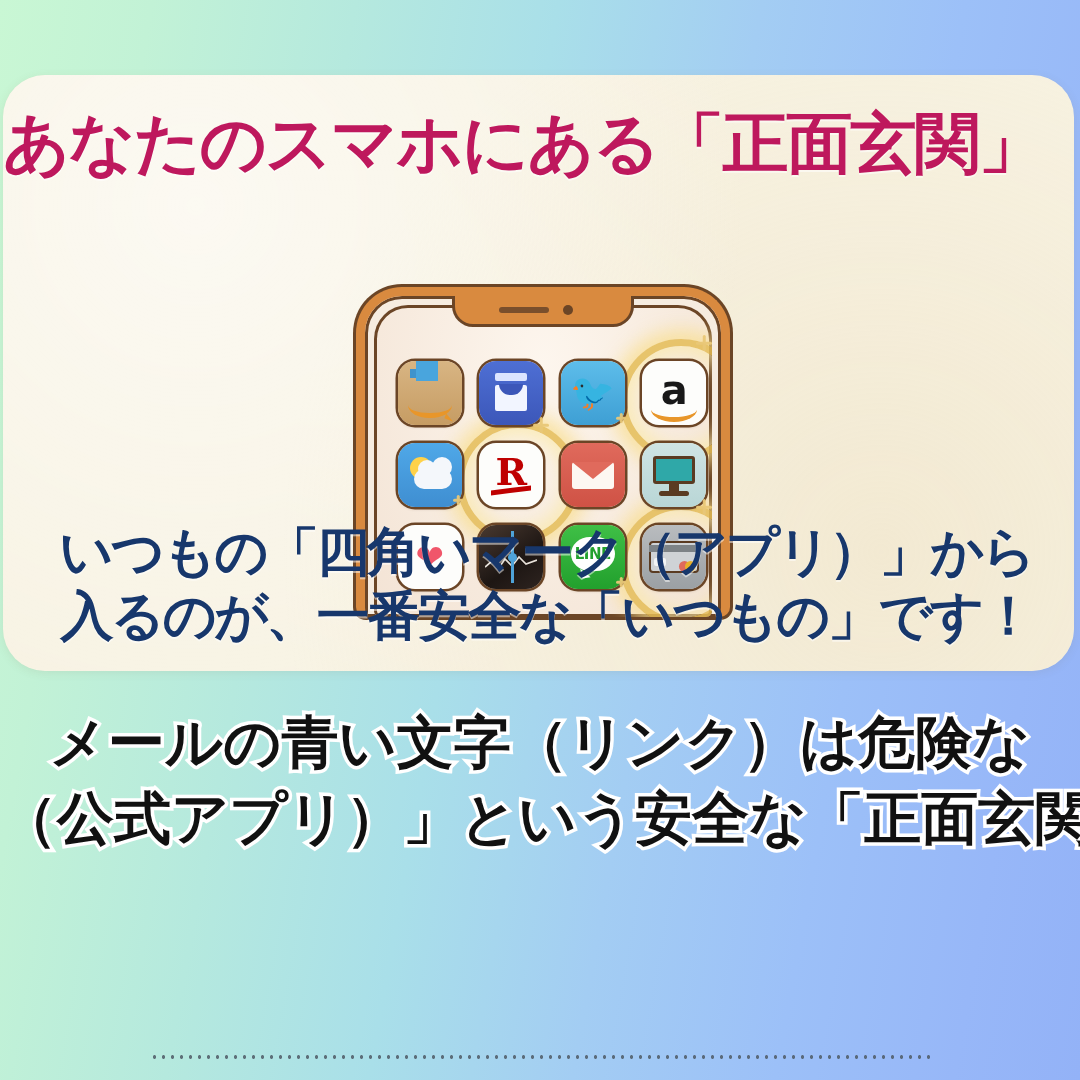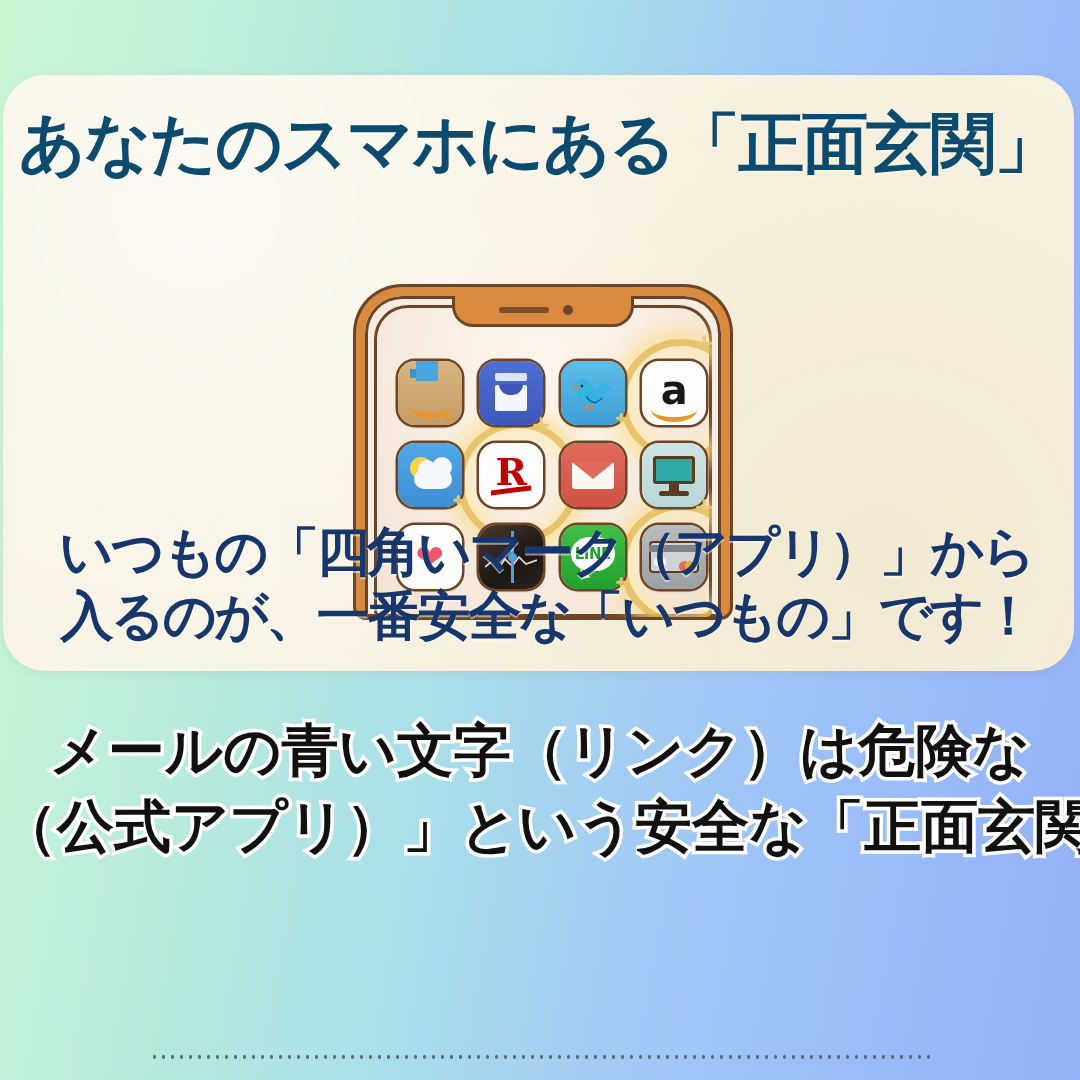--- a/index.html
+++ b/index.html
@@ -48,22 +48,22 @@
     background:
       radial-gradient(circle at 18% 22%, rgba(255,255,255,0.55), transparent 55%),
       radial-gradient(circle at 82% 80%, rgba(236,222,190,0.45), transparent 60%);
     pointer-events:none;
   }
 
   .card-title {
     position: absolute;
     left: 0; right: 0;
     top: 34px;
-    text-align: center;
-    color: #0c4a6e;
+    text-align: left;
+    color: #be185d;
     font-size: 66px;
     font-weight: 900;
     letter-spacing: -2px;
     line-height: 1.05;
     white-space: nowrap;
     z-index: 4;
     text-shadow: 0 2px 0 rgba(255,255,255,0.55);
   }
 
   .card-subtitle {
@@ -292,21 +292,20 @@
     color: #111111;
     font-size: 57px;
     font-weight: 700;
     line-height: 1.33;
     letter-spacing: 0px;
     z-index: 3;
     -webkit-text-stroke: 7px #ffffff;
     paint-order: stroke fill;
     text-shadow:
       0 0 1px #ffffff;
-    margin-top: 8px;
   }
   #caption .ln { display: block; white-space: nowrap; }
 
   #divider {
     position: absolute;
     left: 150px;
     right: 150px;
     top: 1055px;
     height: 4px;
     background-image: radial-gradient(circle, #4f5b66 1.7px, transparent 1.9px);

